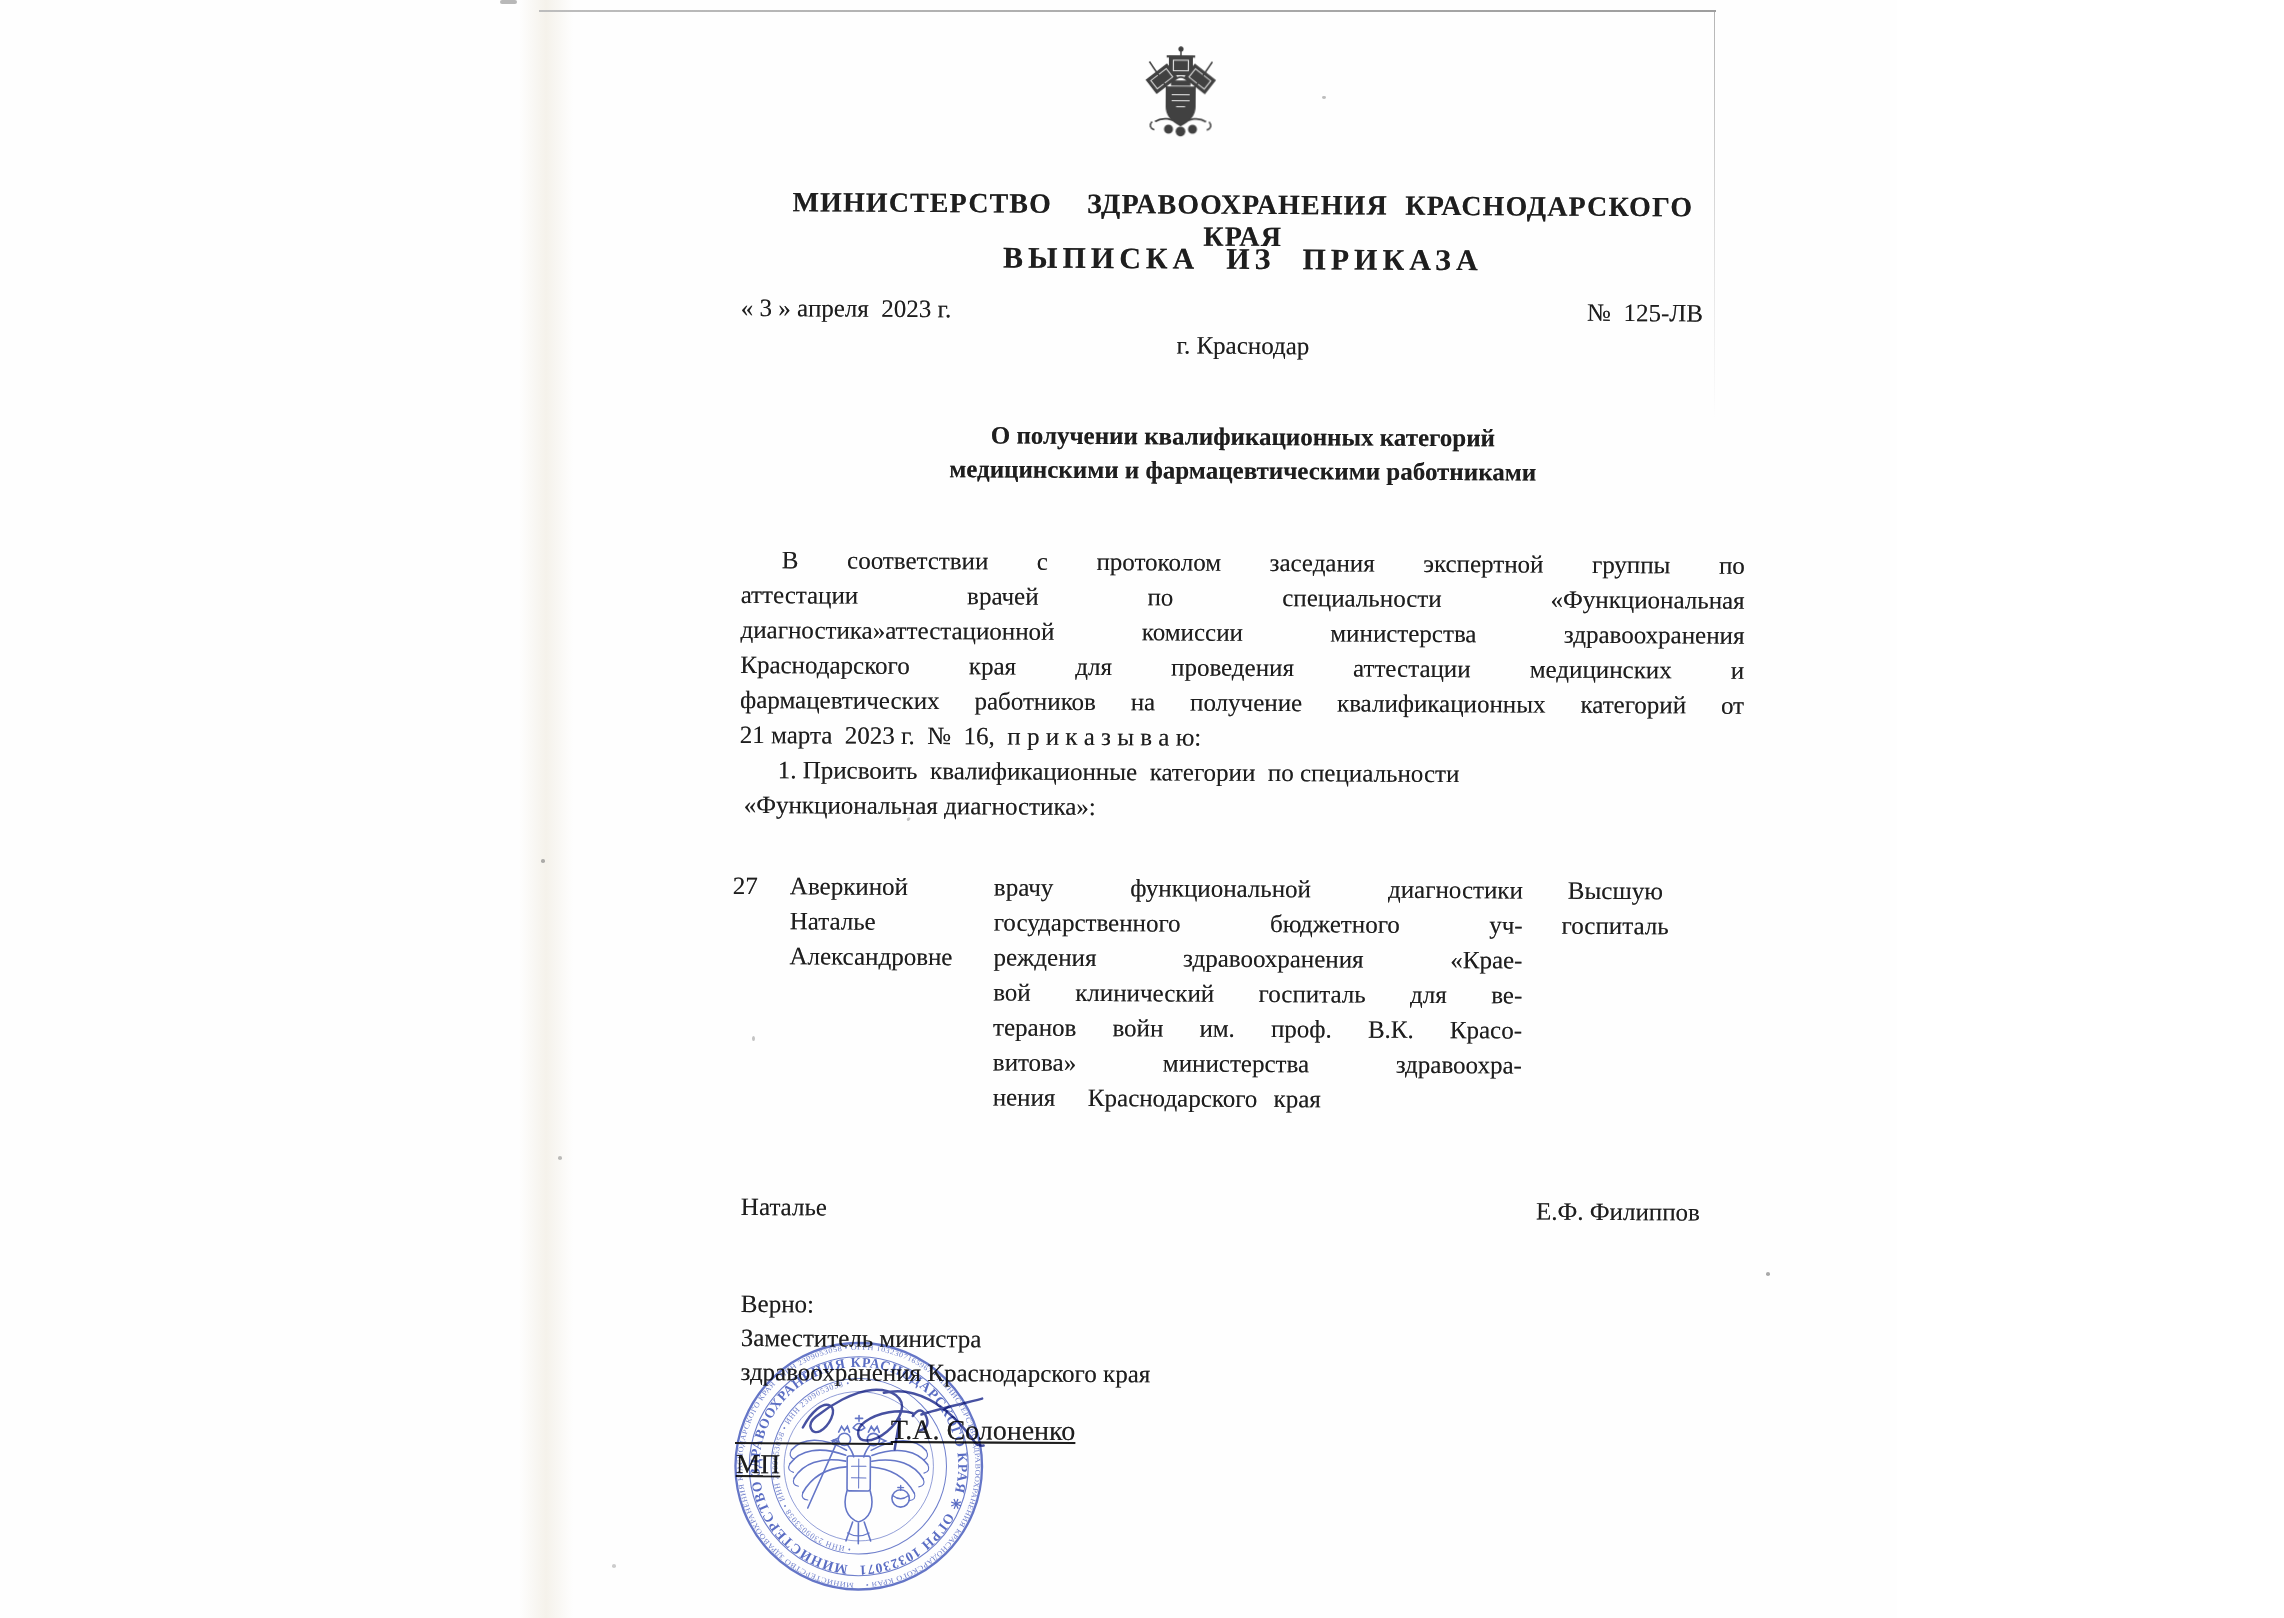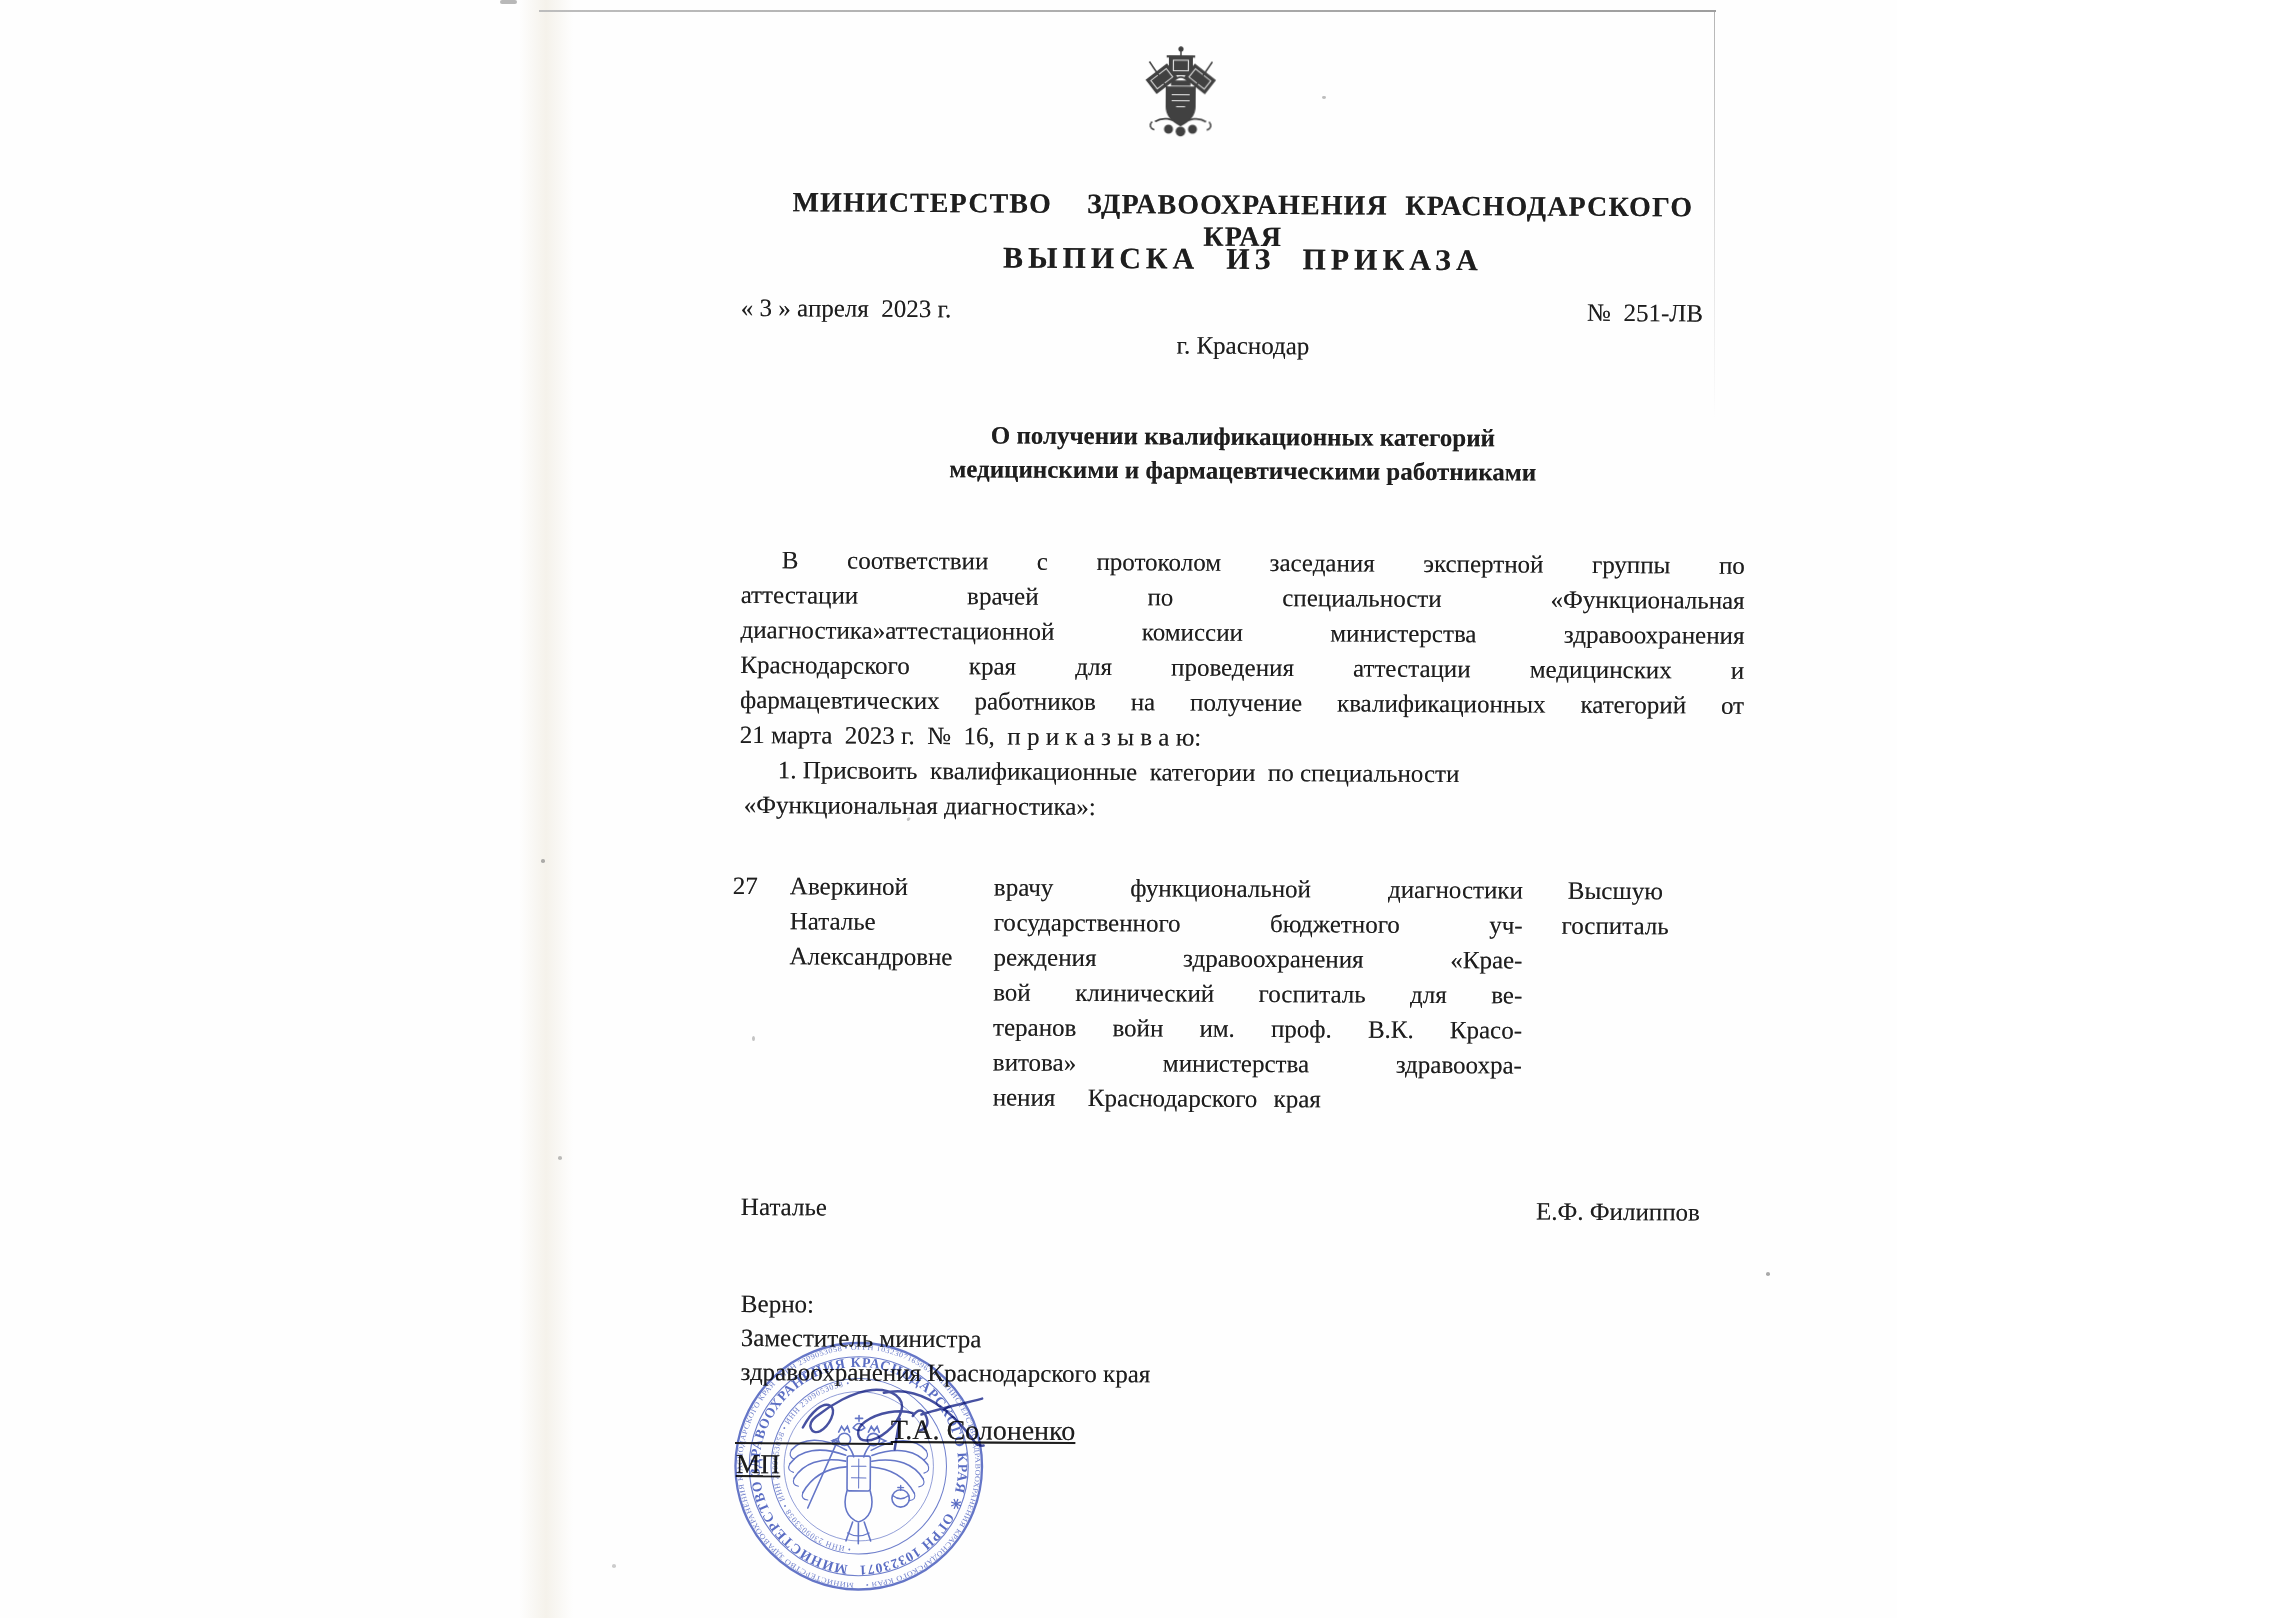--- a/index.html
+++ b/index.html
@@ -93,21 +93,21 @@
       <circle cx="52" cy="115" r="5.5" fill="#2d2d2d"></circle>
       <circle cx="68" cy="112" r="5" fill="#2d2d2d"></circle>
     </g>
   </svg>
 
   <div class="abs text-layer ministry center pre txt tilt">МИНИСТЕРСТВО  ЗДРАВООХРАНЕНИЯ КРАСНОДАРСКОГО  КРАЯ</div>
   <div class="abs text-layer doctype center txt tilt">ВЫПИСКА ИЗ ПРИКАЗА</div>
 
   <div class="abs text-layer daterow tilt">
     <span class="pre txt">« 3 » апреля  2023 г.</span>
-    <span class="pre txt num">№  251-ЛВ</span>
+    <span class="pre txt num">№  125-ЛВ</span>
   </div>
   <div class="abs text-layer city center txt tilt">г. Краснодар</div>
 
   <div class="abs text-layer subject center tilt">
     <div class="txt">О получении квалификационных категорий</div>
     <div class="txt">медицинскими и фармацевтическими работниками</div>
   </div>
 
   <div class="abs text-layer para tilt">
     <div class="just ind1 txt">В соответствии с протоколом заседания экспертной группы по</div>

